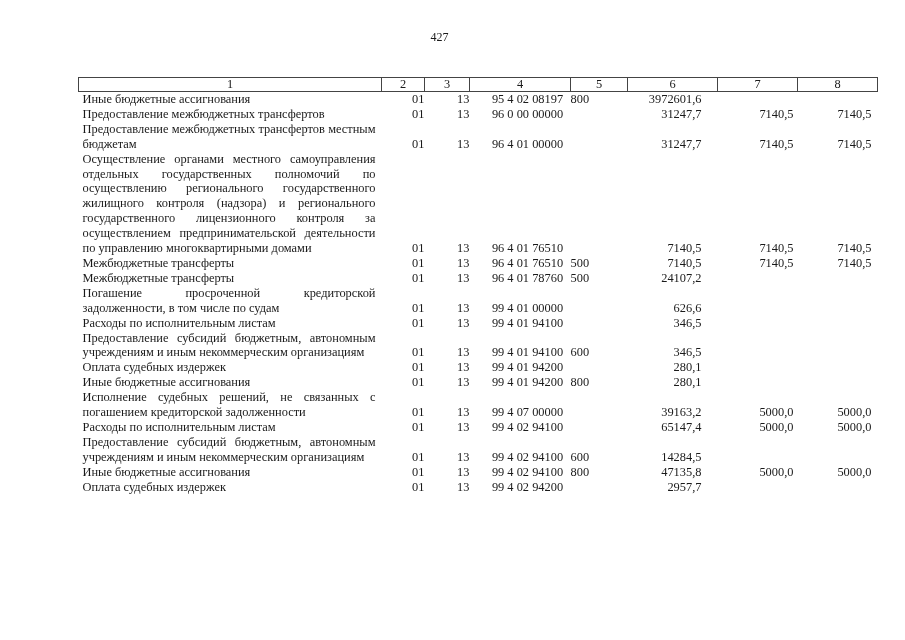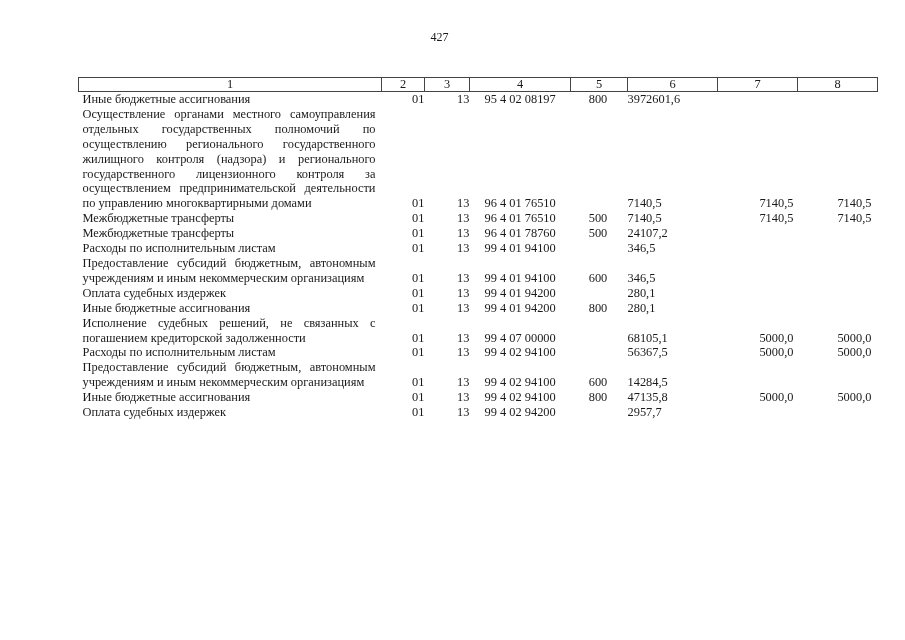--- a/index.html
+++ b/index.html
@@ -8,23 +8,23 @@
   .page-number { position: absolute; top: 30px; left: 0; width: 879px; text-align: center;
                  font-family: "Liberation Serif", serif; font-size: 12px; }
   table.budget { position: absolute; left: 78px; top: 77px; border-collapse: collapse;
                  table-layout: fixed; width: 799px; font-family: "Liberation Serif", serif;
                  font-size: 12.4px; line-height: 14.9px; }
   table.budget th { font-weight: normal; border: 1px solid #444; padding: 0; height: 13px;
                     line-height: 13px; text-align: center; }
   table.budget td { padding: 0; vertical-align: bottom; border: none; }
   td.c1 { text-align: justify; padding-left: 4px !important; padding-right: 6px !important; }
   td.c2, td.c3 { text-align: right; }
-  td.c4 { text-align: left; padding-left: 15px !important; white-space: nowrap; margin-top: 36px; }
-  td.c5 { text-align: center; padding-right: 2px !important; }
-  td.c6 { padding-right: 16px !important; }
+  td.c4 { text-align: center; padding-left: 15px !important; white-space: nowrap; margin-top: 36px; }
+  td.c5 { text-align: left; padding-right: 2px !important; }
+  td.c6 { text-align: right; padding-right: 16px !important; }
   td.c7 { text-align: right; padding-right: 4px !important; }
   td.c8 { text-align: right; padding-right: 6px !important; }
   tr.row td { padding-top: 0; }
 </style>
 </head>
 <body>
 
 <div class="page-number">427</div>
 
 <table class="budget">
@@ -55,20 +55,40 @@
         <td class="c1">Иные бюджетные ассигнования</td>
         <td class="c2">01</td>
         <td class="c3">13</td>
         <td class="c4">95 4 02 08197</td>
         <td class="c5">800</td>
         <td class="c6">3972601,6</td>
         <td class="c7"></td>
         <td class="c8"></td>
       </tr>
       <tr class="row">
+        <td class="c1">Предоставление межбюджетных трансфертов</td>
+        <td class="c2">01</td>
+        <td class="c3">13</td>
+        <td class="c4">96 0 00 00000</td>
+        <td class="c5"></td>
+        <td class="c6">31247,7</td>
+        <td class="c7">7140,5</td>
+        <td class="c8">7140,5</td>
+      </tr>
+      <tr class="row">
+        <td class="c1">Предоставление межбюджетных трансфертов местным бюджетам</td>
+        <td class="c2">01</td>
+        <td class="c3">13</td>
+        <td class="c4">96 4 01 00000</td>
+        <td class="c5"></td>
+        <td class="c6">31247,7</td>
+        <td class="c7">7140,5</td>
+        <td class="c8">7140,5</td>
+      </tr>
+      <tr class="row">
         <td class="c1">Осуществление органами местного самоуправления отдельных государственных полномочий по осуществлению регионального государственного жилищного контроля (надзора) и регионального государственного лицензионного контроля за осуществлением предпринимательской деятельности по управлению многоквартирными домами</td>
         <td class="c2">01</td>
         <td class="c3">13</td>
         <td class="c4">96 4 01 76510</td>
         <td class="c5"></td>
         <td class="c6">7140,5</td>
         <td class="c7">7140,5</td>
         <td class="c8">7140,5</td>
       </tr>
       <tr class="row">
@@ -85,20 +105,30 @@
         <td class="c1">Межбюджетные трансферты</td>
         <td class="c2">01</td>
         <td class="c3">13</td>
         <td class="c4">96 4 01 78760</td>
         <td class="c5">500</td>
         <td class="c6">24107,2</td>
         <td class="c7"></td>
         <td class="c8"></td>
       </tr>
       <tr class="row">
+        <td class="c1">Погашение просроченной кредиторской задолженности, в том числе по судам</td>
+        <td class="c2">01</td>
+        <td class="c3">13</td>
+        <td class="c4">99 4 01 00000</td>
+        <td class="c5"></td>
+        <td class="c6">626,6</td>
+        <td class="c7"></td>
+        <td class="c8"></td>
+      </tr>
+      <tr class="row">
         <td class="c1">Расходы по исполнительным листам</td>
         <td class="c2">01</td>
         <td class="c3">13</td>
         <td class="c4">99 4 01 94100</td>
         <td class="c5"></td>
         <td class="c6">346,5</td>
         <td class="c7"></td>
         <td class="c8"></td>
       </tr>
       <tr class="row">
@@ -130,31 +160,31 @@
         <td class="c6">280,1</td>
         <td class="c7"></td>
         <td class="c8"></td>
       </tr>
       <tr class="row">
         <td class="c1">Исполнение судебных решений, не связанных с погашением кредиторской задолженности</td>
         <td class="c2">01</td>
         <td class="c3">13</td>
         <td class="c4">99 4 07 00000</td>
         <td class="c5"></td>
-        <td class="c6">68105,1</td>
+        <td class="c6">39163,2</td>
         <td class="c7">5000,0</td>
         <td class="c8">5000,0</td>
       </tr>
       <tr class="row">
         <td class="c1">Расходы по исполнительным листам</td>
         <td class="c2">01</td>
         <td class="c3">13</td>
         <td class="c4">99 4 02 94100</td>
         <td class="c5"></td>
-        <td class="c6">56367,5</td>
+        <td class="c6">65147,4</td>
         <td class="c7">5000,0</td>
         <td class="c8">5000,0</td>
       </tr>
       <tr class="row">
         <td class="c1">Предоставление субсидий бюджетным, автономным учреждениям и иным некоммерческим организациям</td>
         <td class="c2">01</td>
         <td class="c3">13</td>
         <td class="c4">99 4 02 94100</td>
         <td class="c5">600</td>
         <td class="c6">14284,5</td>

